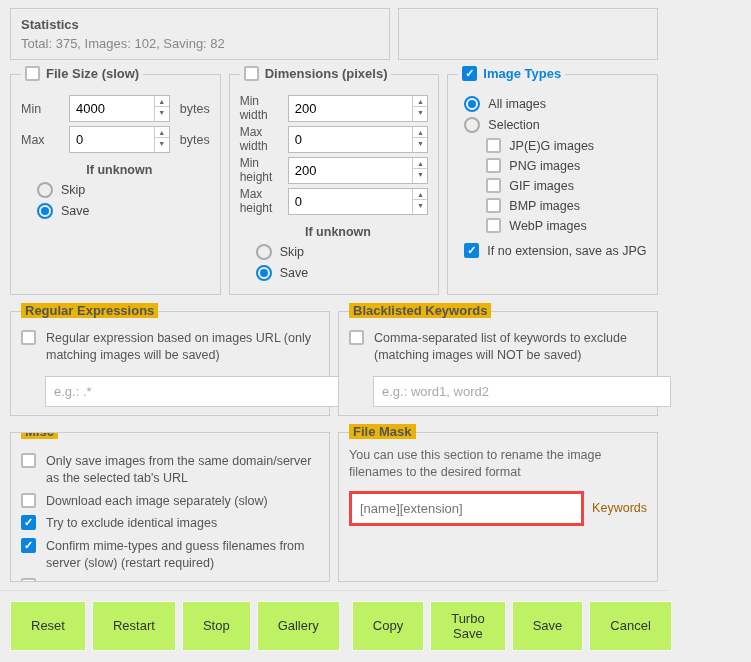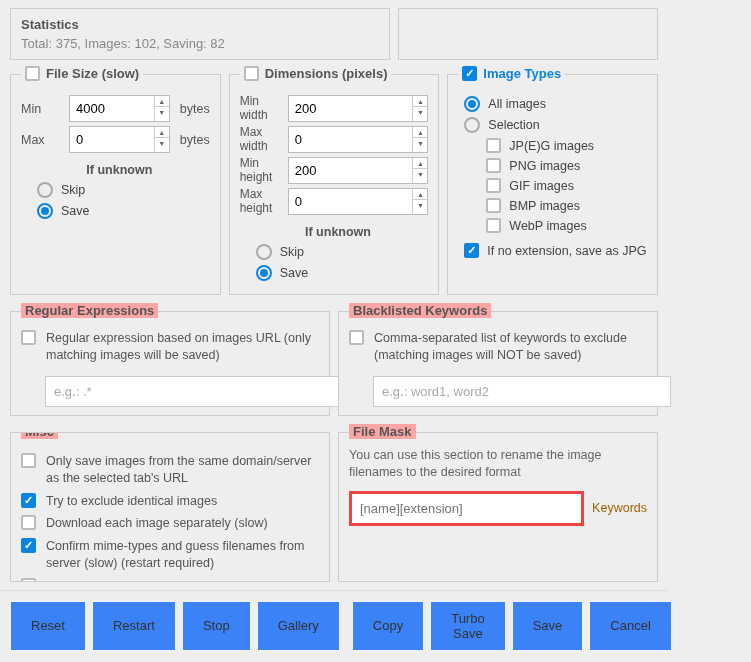--- a/index.html
+++ b/index.html
@@ -2,21 +2,21 @@
 <html><head>
 <meta charset="utf-8">
 <style>
 * { box-sizing: border-box; margin: 0; padding: 0; }
 body { font-family: Arial, sans-serif; font-size: 13px; color: #333; background: #eee; }
 .container { width: 668px; margin: 0; }
 .top-row { display: flex; gap: 8px; padding: 8px 10px 0; }
 .panel { border: 1px solid #ccc; background: #eee; padding: 8px 10px; position: relative; }
 .panel-title { font-weight: bold; color: #555; font-size: 13px; }
 .panel.with-chk .panel-title-row { display: flex; align-items: center; gap: 6px; position: absolute; top: -9px; left: 10px; background: #eee; padding: 0 4px; }
-.panel.titled .ptitle { position: absolute; top: -9px; left: 10px; background: #fca5a5; padding: 0 4px; font-weight: bold; color: #555; text-align: right; }
+.panel.titled .ptitle { position: absolute; top: -9px; left: 10px; background: #eab308; padding: 0 4px; font-weight: bold; color: #555; text-align: right; }
 .stats { flex: 1.5; }
 .stats-text { color: #888; font-size: 13px; margin-top: 4px; }
 .deep { flex: 1; }
 .deep-row { display: flex; align-items: center; gap: 8px; margin-top: 6px; }
 .spinner { display: flex; align-items: stretch; flex: 1; border: 1px solid #bbb; background: #fff; }
 .spinner input { border: none; padding: 5px 6px; flex: 1; font-size: 13px; outline: none; width: 100%; }
 .spinner .arrows { display: flex; flex-direction: column; border-left: 1px solid #ccc; }
 .spinner .arr { width: 14px; height: 11px; display: flex; align-items: center; justify-content: center; font-size: 7px; color: #666; cursor: pointer; user-select: none; }
 .spinner .arr:first-child { border-bottom: 1px solid #ccc; }
 .mid-row { display: flex; gap: 8px; padding: 14px 10px 8px; }
@@ -37,21 +37,21 @@
 .two-col { display: flex; gap: 8px; padding: 8px 10px; }
 .two-col > .panel { flex: 1; padding-top: 14px; }
 .desc-check { display: flex; align-items: flex-start; gap: 10px; margin: 4px 0; font-size: 12.5px; color: #555; line-height: 1.35; }
 .text-input { width: 100%; border: 1px solid #ccc; padding: 7px 8px; font-size: 13px; margin: 8px 0 0 24px; max-width: 300px; color: #333; }
 .text-input::placeholder { color: #aaa; }
 .mask-row { display: flex; align-items: center; gap: 8px; margin-top: 10px; }
 .mask-row input { flex: 1; border: 3px solid #ef4444; padding: 7px 8px; font-size: 13px; }
 .keywords-lbl { color: #a16207; font-size: 12.5px; }
 .footer { display: flex; padding: 10px; gap: 6px; border-top: 1px solid #ddd; }
 .footer .spacer { flex: 1; }
-.btn { background: #3b82f6; border: 1px solid #f5f5f5; padding: 9px 20px; font-size: 13px; color: #333; cursor: pointer; }
+.btn { background: #bef264; border: 1px solid #f5f5f5; padding: 9px 20px; font-size: 13px; color: #333; cursor: pointer; }
 .misc-panel .desc-check { margin: 6px 0; }
 .blue-title { color: #0b84e0; }
 .dim-lbl { width: 42px; display: inline-block; color: #555; font-size: 12px; line-height: 1.1; }
 .desc-text { color: #666; font-size: 12.5px; line-height: 1.35; }
 </style>
 </head>
 <body>
 
 <div class="container">
 
@@ -223,26 +223,26 @@
 
   <div class="two-col">
     <div class="panel titled misc-panel" style="max-height:150px; overflow:hidden">
       <div class="ptitle">Misc</div>
       <div id="misc-list">
           <div class="desc-check">
             <span class="checkbox"></span>
             <span>Only save images from the same domain/server as the selected tab's URL</span>
           </div>
           <div class="desc-check">
+            <span class="checkbox"></span>
+            <span>Download each image separately (slow)</span>
+          </div>
+          <div class="desc-check">
             <span class="checkbox chk"></span>
             <span>Try to exclude identical images</span>
-          </div>
-          <div class="desc-check">
-            <span class="checkbox"></span>
-            <span>Download each image separately (slow)</span>
           </div>
           <div class="desc-check">
             <span class="checkbox chk"></span>
             <span>Confirm mime-types and guess filenames from server (slow) (restart required)</span>
           </div>
           <div class="desc-check">
             <span class="checkbox"></span>
             <span>Find width and height of all images (slow) (restart required)</span>
           </div>
         </div>

